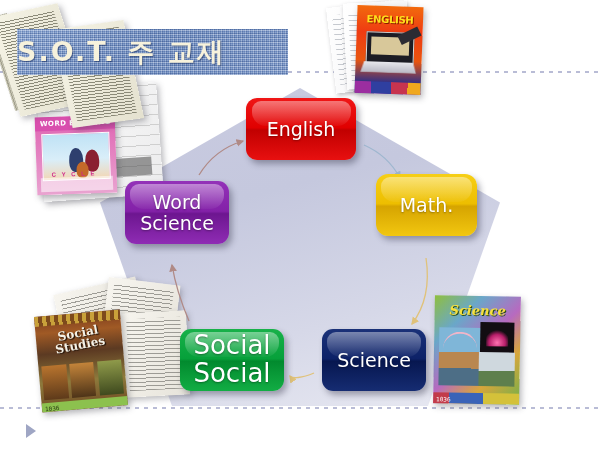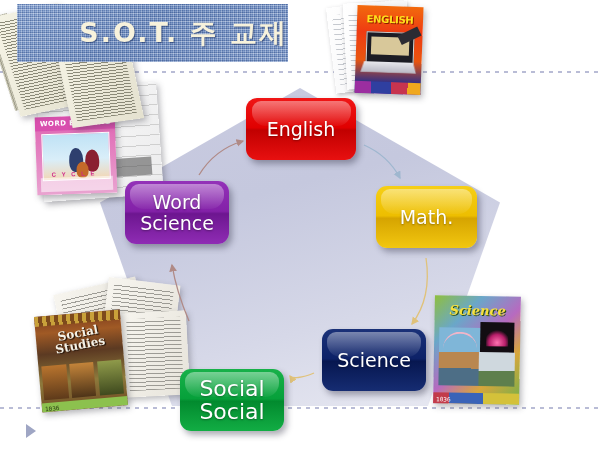--- a/index.html
+++ b/index.html
@@ -12,27 +12,27 @@
 
   
   .dotline{position:absolute;left:0;width:600px;height:2px;
     background-image:linear-gradient(to right,#b9bcd6 0 4px,transparent 4px 9px);
     background-size:9px 2px;background-repeat:repeat-x;}
   #dot-top{top:71px;}
   #dot-bottom{top:407px;}
 
   
   #title-banner{
-    position:absolute;left:17px;top:4px;width:271px;height:58px;
+    position:absolute;left:17px;top:29px;width:271px;height:46px;
     background-color:#6f8fc4;
     background-image:
       repeating-linear-gradient(0deg,rgba(255,255,255,.30) 0 1px,rgba(20,50,110,.22) 1px 2px,rgba(255,255,255,.10) 2px 3px,rgba(30,60,120,.10) 3px 4px),
       repeating-linear-gradient(90deg,rgba(255,255,255,.26) 0 1px,rgba(25,55,115,.24) 1px 2px,rgba(255,255,255,.06) 2px 3px,rgba(35,70,130,.12) 3px 4px),
       linear-gradient(145deg,#8aa6d4 0%,#6e8cc0 45%,#7e9acb 100%);
-    display:flex;align-items:center;justify-content:flex-end;
+    display:flex;align-items:center;justify-content:flex-start;
   }
   #title-text{
     color:#f7f2dc;font-size:27px;font-weight:700;letter-spacing:2px;
     text-shadow:1px 1px 1px rgba(20,40,90,.55);white-space:nowrap;
     font-family:"DejaVu Sans","Liberation Sans",sans-serif;
   }
 
   
   #pentagon{
     position:absolute;left:100px;top:88px;width:400px;height:318px;
@@ -49,26 +49,26 @@
   }
   .subject .lbl{position:relative;z-index:3;text-shadow:0 1px 2px rgba(0,0,0,.35);display:block;}
   .subject::before{
     content:"";position:absolute;left:5%;right:5%;top:5%;height:40%;border-radius:9px 9px 14px 14px;
     background:linear-gradient(to bottom,rgba(255,255,255,.42),rgba(255,255,255,.04));
     z-index:2;pointer-events:none;
   }
 
   #box-english{left:246px;top:98px;width:110px;height:62px;font-size:19px;
     background:linear-gradient(to bottom,#f01616 0%,#e00000 48%,#c10000 52%,#e81010 100%);}
-  #box-math{left:376px;top:186px;width:101px;height:62px;font-size:19px;
-    background:linear-gradient(to bottom,#f6cf16 0%,#edbe00 48%,#d6a400 52%,#f2c710 100%);}
+  #box-math{left:376px;top:174px;width:101px;height:62px;font-size:19px;
+    background:linear-gradient(to bottom,#f6cf16 0%,#edbe00 48%,#d6a400 52%,#f2c710 100%);border-radius:12px;}
   #box-word{left:125px;top:181px;width:104px;height:63px;font-size:19px;
     background:linear-gradient(to bottom,#9332b8 0%,#8321a8 48%,#6d1690 52%,#8f2cb4 100%);}
-  #box-social{left:180px;top:329px;width:104px;height:62px;font-size:22px;
-    background:linear-gradient(to bottom,#18b14a 0%,#06a03a 48%,#028a2e 52%,#12ad44 100%);margin-top:40px;}
+  #box-social{left:180px;top:329px;width:104px;height:62px;font-size:26px;
+    background:linear-gradient(to bottom,#18b14a 0%,#06a03a 48%,#028a2e 52%,#12ad44 100%);}
   #box-science{left:322px;top:329px;width:104px;height:62px;font-size:19px;
     background:linear-gradient(to bottom,#1a3178 0%,#0d2167 48%,#071750 52%,#162c72 100%);}
 
   
   #center-caption{
     position:absolute;left:222px;top:240px;width:160px;text-align:center;
     color:#8b7b73;font-size:25px;font-weight:700;letter-spacing:.5px;
     font-family:"DejaVu Sans","Liberation Sans",sans-serif;
   }
 

